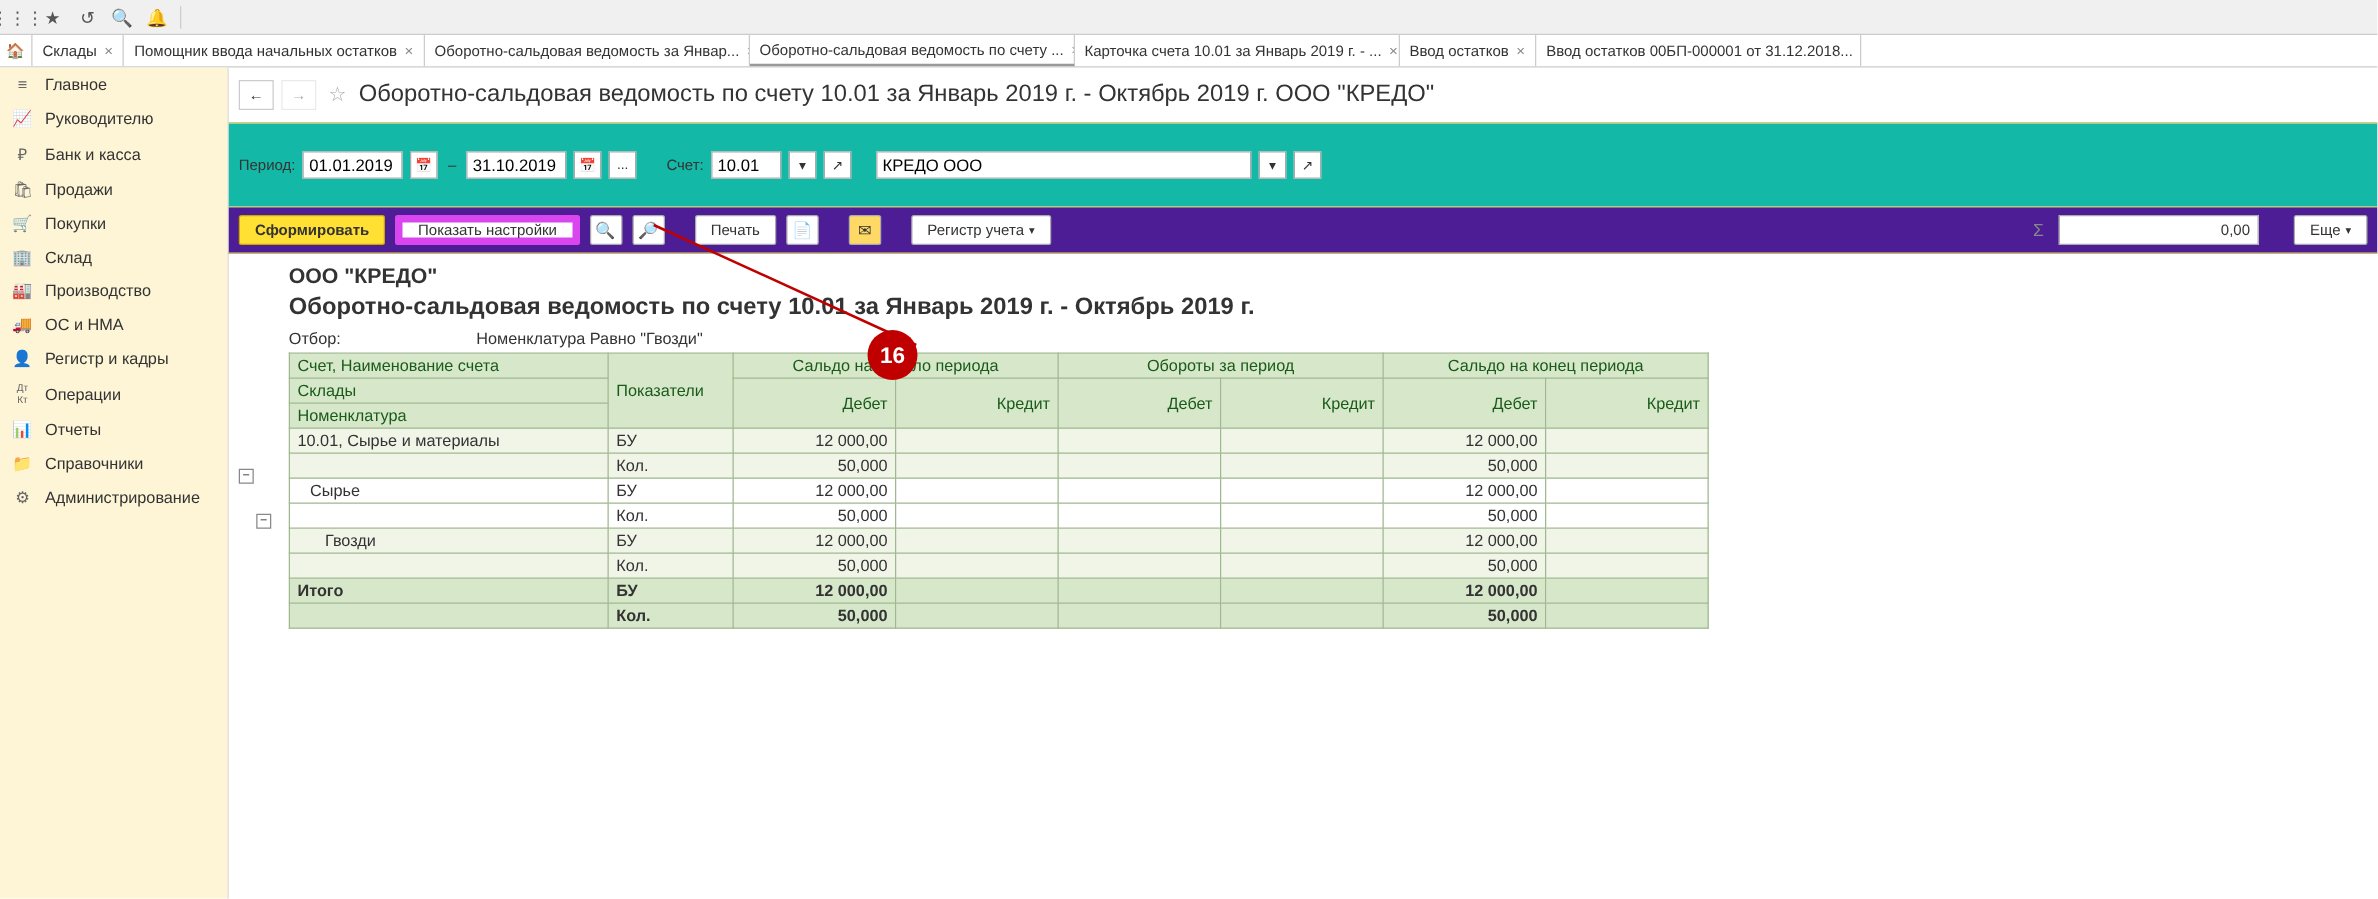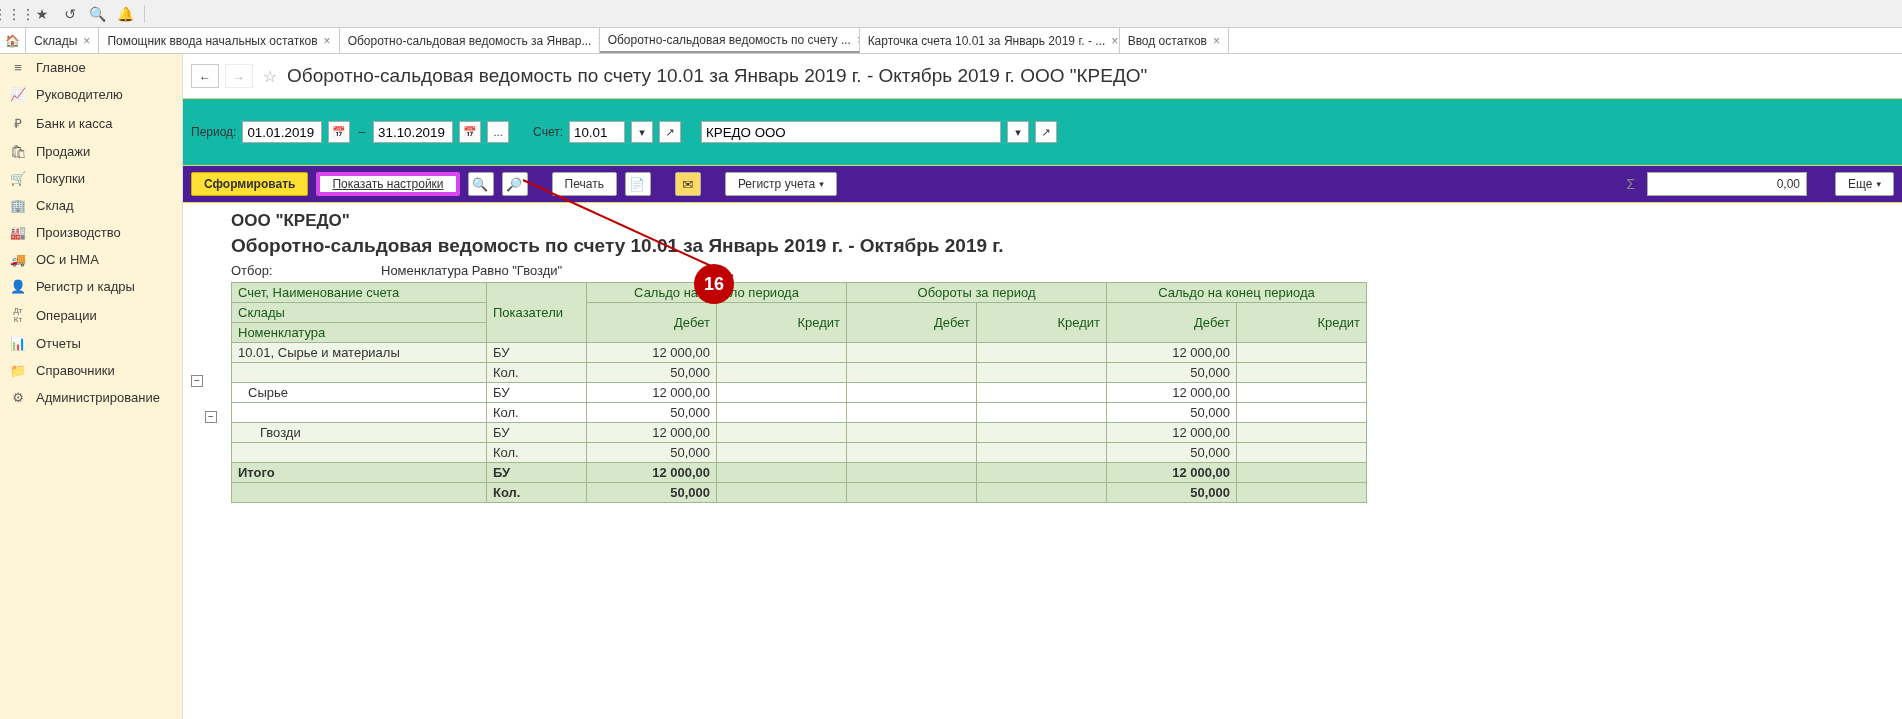--- a/index.html
+++ b/index.html
@@ -36,21 +36,21 @@
   .date-input { width: 80px; height: 22px; border: 1px solid #aaa; padding: 0 4px; background: #fff; }
   .cal-btn, .small-btn { width: 22px; height: 22px; border: 1px solid #aaa; background: #fff; display: flex; align-items: center; justify-content: center; cursor: pointer; font-size: 11px; }
   .acct-input { width: 56px; height: 22px; border: 1px solid #aaa; background: #fff; padding: 0 4px; }
   .org-input { width: 300px; height: 22px; border: 1px solid #aaa; background: #fff; padding: 0 4px; }
   .dash { padding: 0 2px; }
   
   
   .action-bar { background: #4c1d95; padding: 6px 8px; display: flex; align-items: center; gap: 8px; border-bottom: 1px solid #e5d36a; }
   .btn { height: 24px; border: 1px solid #aaa; background: #fff; padding: 0 12px; display: flex; align-items: center; cursor: pointer; font-size: 12px; border-radius: 2px; }
   .btn.primary { background: #ffe033; border-color: #c9a800; font-weight: bold; }
-  .btn.highlighted { border: 4px solid #d946ef; text-decoration: underline; }
+  .btn.highlighted { border: 6px solid #d946ef; }
   .icon-btn-sm { width: 26px; height: 24px; border: 1px solid #aaa; background: #fff; display: flex; align-items: center; justify-content: center; cursor: pointer; font-size: 13px; border-radius: 2px; }
   .action-spacer { flex: 1; }
   .sum-box { width: 160px; height: 24px; border: 1px solid #aaa; background: #fff; text-align: right; padding: 0 6px; display: flex; align-items: center; justify-content: flex-end; }
   
   
   .report-area { flex: 1; overflow: auto; padding: 0 8px 8px 8px; position: relative; }
   .report-inner { padding-left: 40px; }
   .company-name { font-size: 17px; font-weight: bold; margin-top: 8px; }
   .report-title { font-size: 19px; font-weight: bold; margin: 4px 0 6px 0; }
   .filter-line { font-size: 13px; margin-bottom: 4px; display:flex;}
@@ -103,20 +103,24 @@
       <div class="tab active">
         <span>Оборотно-сальдовая ведомость по счету ...</span>
         <span class="close">×</span>
       </div>
       <div class="tab">
         <span>Карточка счета 10.01 за Январь 2019 г. - ...</span>
         <span class="close">×</span>
       </div>
       <div class="tab">
         <span>Ввод остатков</span>
+        <span class="close">×</span>
+      </div>
+      <div class="tab">
+        <span>Ввод остатков 00БП-000001 от 31.12.2018...</span>
         <span class="close">×</span>
       </div>
     </div>
 </div>
 
 <div class="layout">
 
   <div class="sidebar">
     <div id="sidebar-items">
         <div class="sidebar-item">

